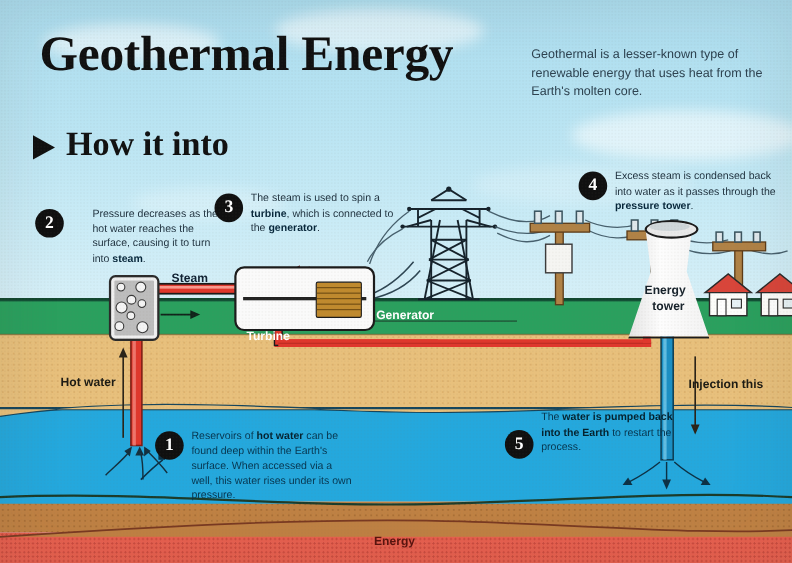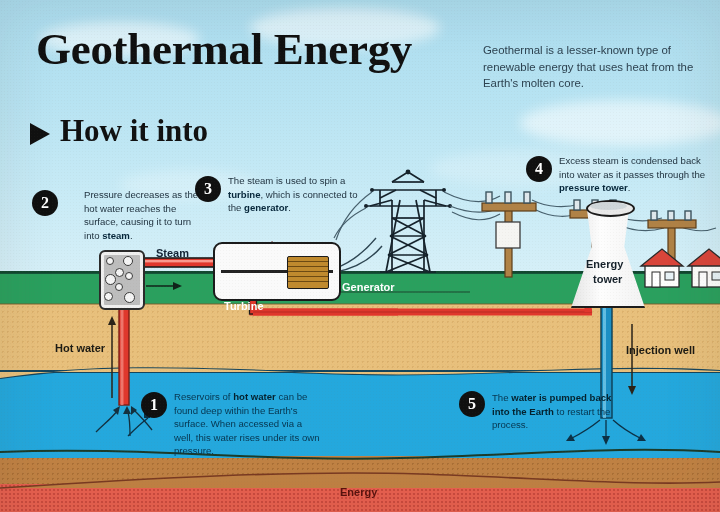--- a/index.html
+++ b/index.html
@@ -267,21 +267,21 @@
     <div class="steptext dark" style="left:559px;top:154px;width:152px;">Excess steam is condensed back into water as it passes through the <b>pressure tower</b>.</div>
   </div>
 
   <div class="step">
     <div class="bullet" style="left:141px;top:392px;">1</div>
     <div class="steptext onwater" style="left:174px;top:390px;width:146px;">Reservoirs of <b>hot water</b> can be found deep within the Earth's surface. When accessed via a well, this water rises under its own pressure.</div>
   </div>
 
   <div class="step">
     <div class="bullet" style="left:459px;top:391px;">5</div>
-    <div class="steptext onwater" style="left:492px;top:391px;width:120px;">The <b>water is pumped back into the Earth</b> to restart the process.</div>
+    <div class="steptext onwater" style="left:492px;top:373px;width:120px;">The <b>water is pumped back into the Earth</b> to restart the process.</div>
   </div>
 
   <div class="wellhead">
     <div class="bolt" style="left:5px;top:5px;width:6px;height:6px;"></div>
     <div class="bolt" style="left:22px;top:4px;width:8px;height:8px;"></div>
     <div class="bolt" style="left:14px;top:16px;width:7px;height:7px;"></div>
     <div class="bolt" style="left:4px;top:22px;width:9px;height:9px;"></div>
     <div class="bolt" style="left:24px;top:20px;width:6px;height:6px;"></div>
     <div class="bolt" style="left:14px;top:31px;width:6px;height:6px;"></div>
     <div class="bolt" style="left:3px;top:40px;width:7px;height:7px;"></div>
@@ -304,18 +304,18 @@
     <div class="tower-rim"></div>
     <div class="tower-inner"></div>
   </div>
   <div class="lbl dark" style="left:586px;top:258px;font-size:11px;">Energy</div>
   <div class="lbl dark" style="left:593px;top:273px;font-size:11px;">tower</div>
 
   <div class="lbl" style="left:156px;top:247px;color:#123;">Steam</div>
   <div class="lbl white" style="left:224px;top:300px;">Turbine</div>
   <div class="lbl white" style="left:342px;top:281px;">Generator</div>
   <div class="lbl" style="left:55px;top:342px;color:#1d1b14;">Hot water</div>
-  <div class="lbl" style="left:626px;top:344px;color:#1d1b14;">Injection well</div>
+  <div class="lbl" style="left:626px;top:344px;color:#1d1b14;">Injection this</div>
   <div class="lbl" style="left:340px;top:486px;color:#5a130e;">Energy</div>
 
   <div class="noise"></div>
   <div class="vign"></div>
 </div>
 
 </body></html>

